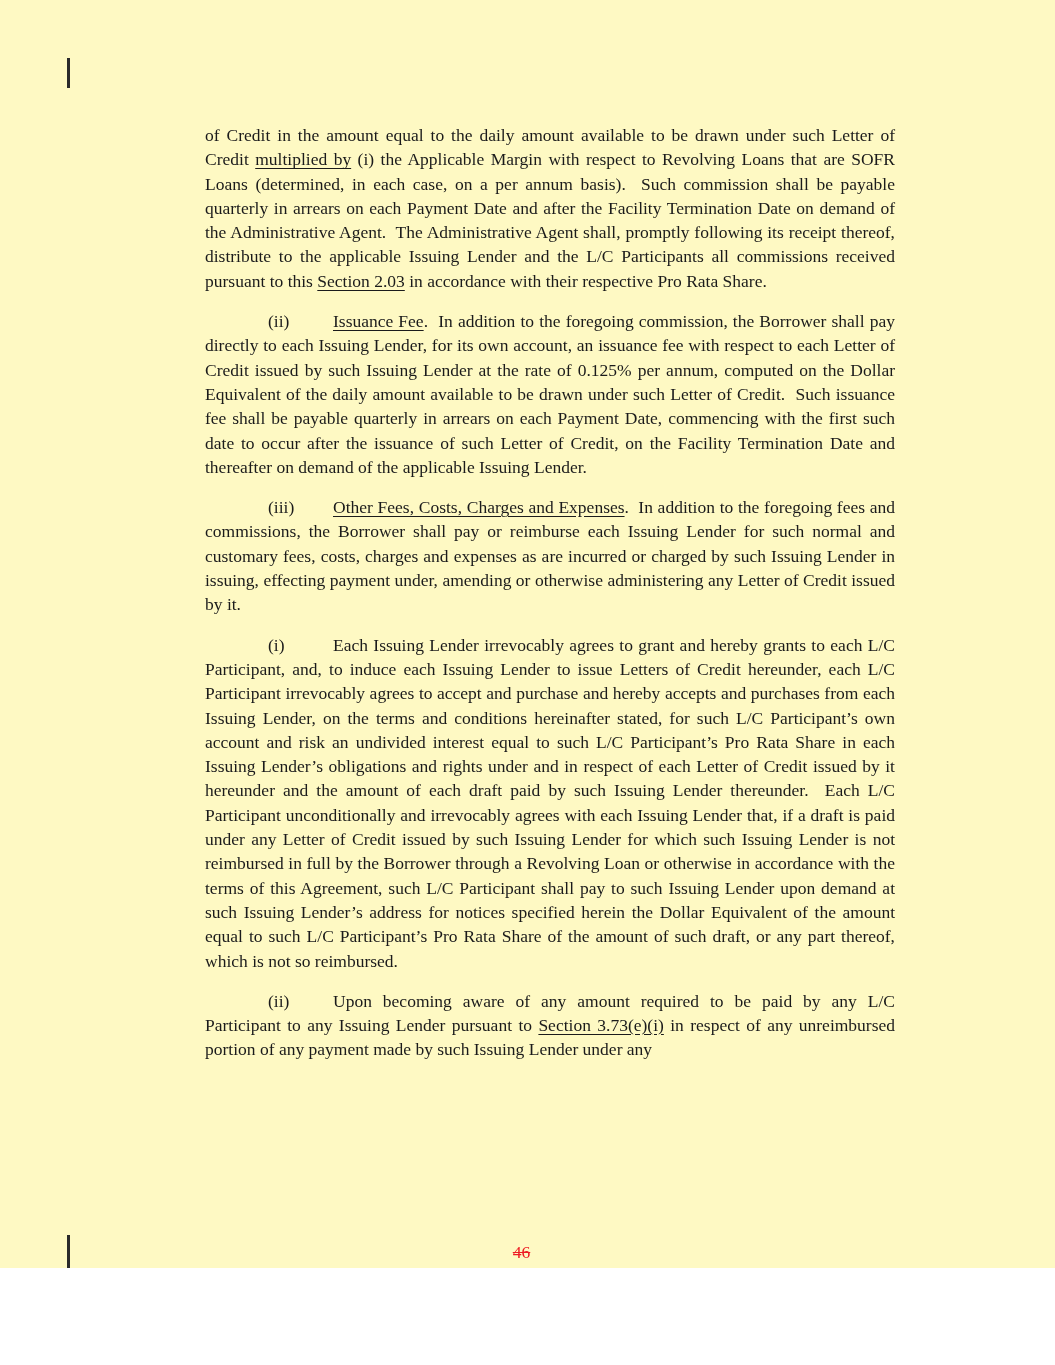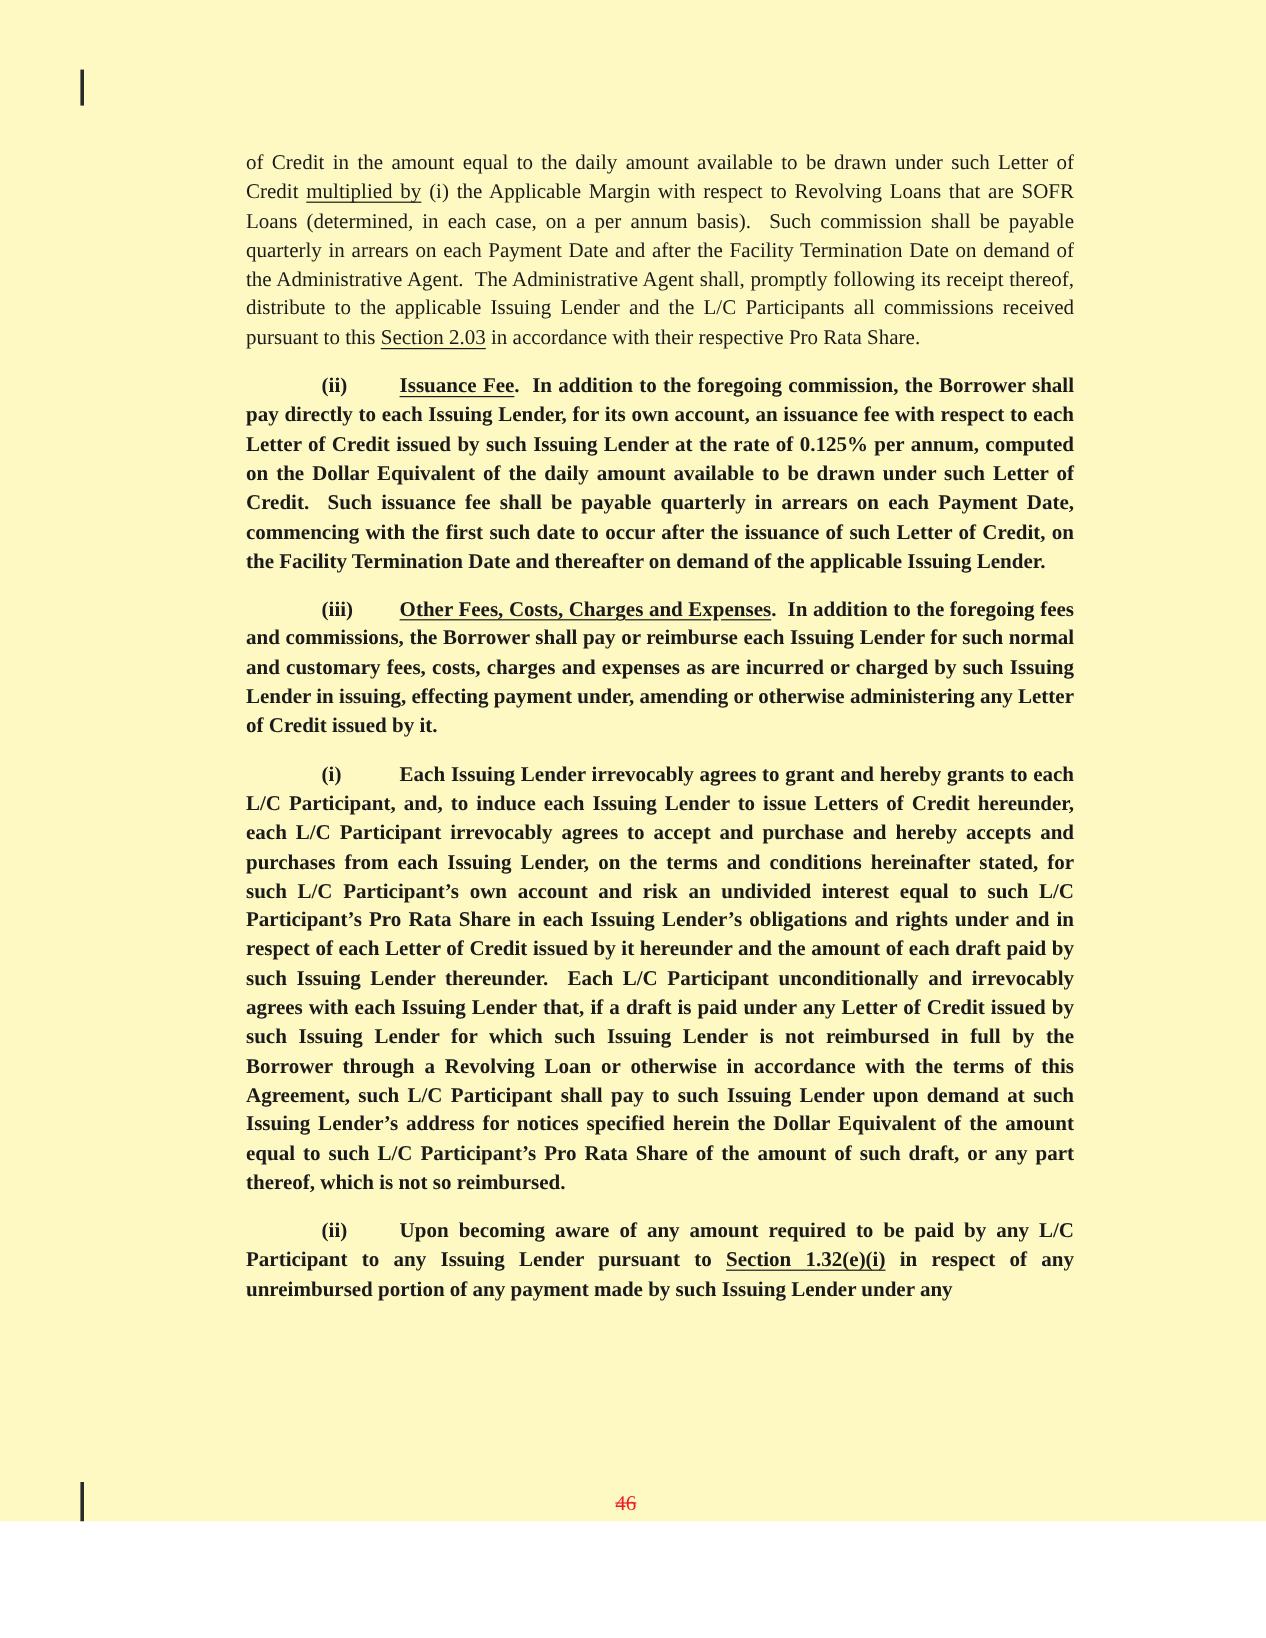--- a/index.html
+++ b/index.html
@@ -28,21 +28,21 @@
     left: 205px;
     top: 123px;
     width: 690px;
     font-size: 17.5px;
     line-height: 24.3px;
   }
   .para {
     margin: 0 0 16px 0;
     text-align: justify;
   }
-  .para.item { text-indent: 63px; font-weight: bold; }
+  .para.item { text-indent: 63px; }
   .para.letter { margin-top: 22px; margin-bottom: 21px; text-indent: 0; }
   .num {
     display: inline-block;
     min-width: 65px;
     text-indent: 0;
   }
   .para.letter .num { min-width: 62px; }
   .u { text-decoration: underline; text-underline-offset: 3px; }
   .i { font-style: italic; }
   .page-number {
@@ -69,18 +69,18 @@
 
 <div class="page">
   <div class="change-bar top"></div>
   <div class="change-bar bottom"></div>
 
   <div class="content">
       <p class="para flush"><span>of Credit in the amount equal to the daily amount available to be drawn under such Letter of Credit </span><span class="u">multiplied by</span><span> (i) the Applicable Margin with respect to Revolving Loans that are SOFR Loans (determined, in each case, on a per annum basis).&nbsp; Such commission shall be payable quarterly in arrears on each Payment Date and after the Facility Termination Date on demand of the Administrative Agent.&nbsp; The Administrative Agent shall, promptly following its receipt thereof, distribute to the applicable Issuing Lender and the L/C Participants all commissions received pursuant to this </span><span class="u">Section 2.03</span><span> in accordance with their respective Pro Rata Share.</span></p>
       <p class="para item"><span class="num">(ii)</span><span class="u">Issuance Fee</span><span>.&nbsp; In addition to the foregoing commission, the Borrower shall pay directly to each Issuing Lender, for its own account, an issuance fee with respect to each Letter of Credit issued by such Issuing Lender at the rate of 0.125% per annum, computed on the Dollar Equivalent of the daily amount available to be drawn under such Letter of Credit.&nbsp; Such issuance fee shall be payable quarterly in arrears on each Payment Date, commencing with the first such date to occur after the issuance of such Letter of Credit, on the Facility Termination Date and thereafter on demand of the applicable Issuing Lender.</span></p>
       <p class="para item"><span class="num">(iii)</span><span class="u">Other Fees, Costs, Charges and Expenses</span><span>.&nbsp; In addition to the foregoing fees and commissions, the Borrower shall pay or reimburse each Issuing Lender for such normal and customary fees, costs, charges and expenses as are incurred or charged by such Issuing Lender in issuing, effecting payment under, amending or otherwise administering any Letter of Credit issued by it.</span></p>
       <p class="para item"><span class="num">(i)</span><span>Each Issuing Lender irrevocably agrees to grant and hereby grants to each L/C Participant, and, to induce each Issuing Lender to issue Letters of Credit hereunder, each L/C Participant irrevocably agrees to accept and purchase and hereby accepts and purchases from each Issuing Lender, on the terms and conditions hereinafter stated, for such L/C Participant’s own account and risk an undivided interest equal to such L/C Participant’s Pro Rata Share in each Issuing Lender’s obligations and rights under and in respect of each Letter of Credit issued by it hereunder and the amount of each draft paid by such Issuing Lender thereunder.&nbsp; Each L/C Participant unconditionally and irrevocably agrees with each Issuing Lender that, if a draft is paid under any Letter of Credit issued by such Issuing Lender for which such Issuing Lender is not reimbursed in full by the Borrower through a Revolving Loan or otherwise in accordance with the terms of this Agreement, such L/C Participant shall pay to such Issuing Lender upon demand at such Issuing Lender’s address for notices specified herein the Dollar Equivalent of the amount equal to such L/C Participant’s Pro Rata Share of the amount of such draft, or any part thereof, which is not so reimbursed.</span></p>
-      <p class="para item"><span class="num">(ii)</span><span>Upon becoming aware of any amount required to be paid by any L/C Participant to any Issuing Lender pursuant to </span><span class="u">Section 1.32(e)(i)</span><span> in respect of any unreimbursed portion of any payment made by such Issuing Lender under any</span></p>
+      <p class="para item"><span class="num">(ii)</span><span>Upon becoming aware of any amount required to be paid by any L/C Participant to any Issuing Lender pursuant to </span><span class="u">Section 3.73(e)(i)</span><span> in respect of any unreimbursed portion of any payment made by such Issuing Lender under any</span></p>
     </div>
 
   <div class="page-number">46</div>
   <div class="doc-footer">#98230960v1</div>
 </div>
 
 </body></html>

